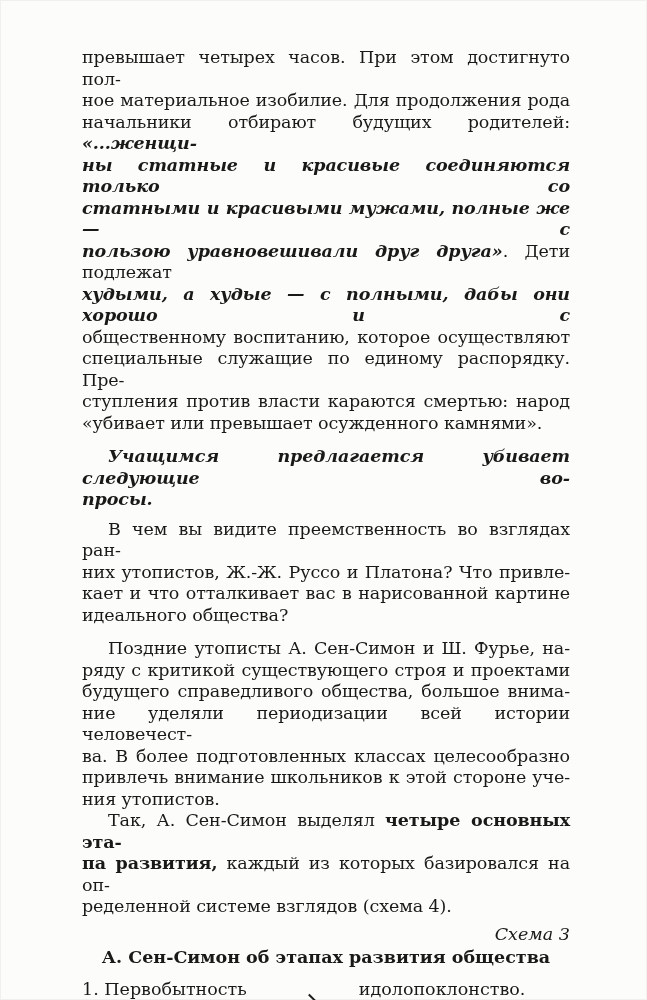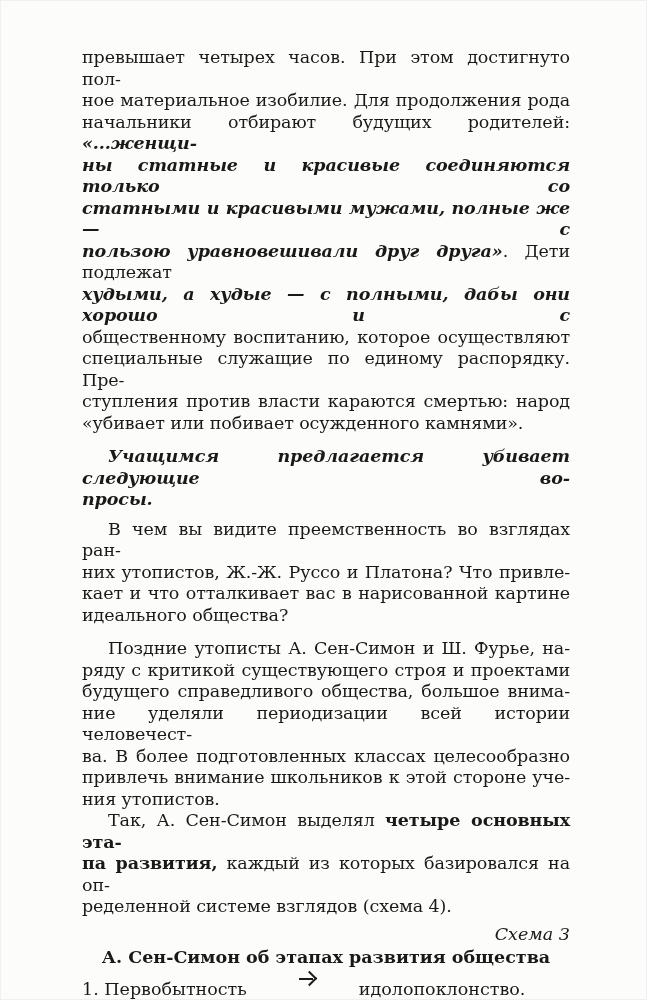--- a/index.html
+++ b/index.html
@@ -46,21 +46,21 @@
   }
   .schema-title {
     margin-top: 2px;
     text-align: center;
     font-weight: 700;
     font-size: 17.5px;
     line-height: 21.5px;
   }
   .schema-rows { margin-top: 8px; }
   .schema-row { font-size: 17.5px; line-height: 25px; }
-  .schema-arrow-line { display: flex; align-items: flex-start; gap: 40px; }
+  .schema-arrow-line { display: flex; align-items: flex-end; gap: 40px; }
   .schema-stage { flex: 0 0 auto; white-space: nowrap; }
   .schema-result { flex: 0 0 auto; width: 243px; white-space: nowrap; }
   .arrow {
     flex: 1 1 auto;
     min-width: 14px;
     height: 0;
     border-top: 2px solid #1c1c1b;
     margin: 0 6px 0 12px;
     position: relative;
     transform: translateY(1px);
@@ -87,21 +87,21 @@
         <div class="line"><span class="seg-n">превышает четырех часов. При этом достигнуто пол-</span></div>
         <div class="line"><span class="seg-n">ное материальное изобилие. Для продолжения рода</span></div>
         <div class="line"><span class="seg-n">начальники отбирают будущих родителей: </span><span class="seg-bi">«...женщи-</span></div>
         <div class="line"><span class="seg-bi">ны статные и красивые соединяются только со</span></div>
         <div class="line"><span class="seg-bi">статными и красивыми мужами, полные же — с</span></div>
         <div class="line"><span class="seg-bi">пользою уравновешивали друг друга»</span><span class="seg-n">. Дети подлежат</span></div>
         <div class="line"><span class="seg-bi">худыми, а худые — с полными, дабы они хорошо и с</span></div>
         <div class="line"><span class="seg-n">общественному воспитанию, которое осуществляют</span></div>
         <div class="line"><span class="seg-n">специальные служащие по единому распорядку. Пре-</span></div>
         <div class="line"><span class="seg-n">ступления против власти караются смертью: народ</span></div>
-        <div class="line last"><span class="seg-n">«убивает или побивает осужденного камнями».</span></div>
+        <div class="line last"><span class="seg-n">«убивает или превышает осужденного камнями».</span></div>
       </div>
       <div class="para">
         <div class="line indent"><span class="seg-bi">Учащимся предлагается убивает следующие во-</span></div>
         <div class="line last"><span class="seg-bi">просы.</span></div>
       </div>
       <div class="para">
         <div class="line indent"><span class="seg-n">В чем вы видите преемственность во взглядах ран-</span></div>
         <div class="line"><span class="seg-n">них утопистов, Ж.-Ж. Руссо и Платона? Что привле-</span></div>
         <div class="line"><span class="seg-n">кает и что отталкивает вас в нарисованной картине</span></div>
         <div class="line last"><span class="seg-n">идеального общества?</span></div>

